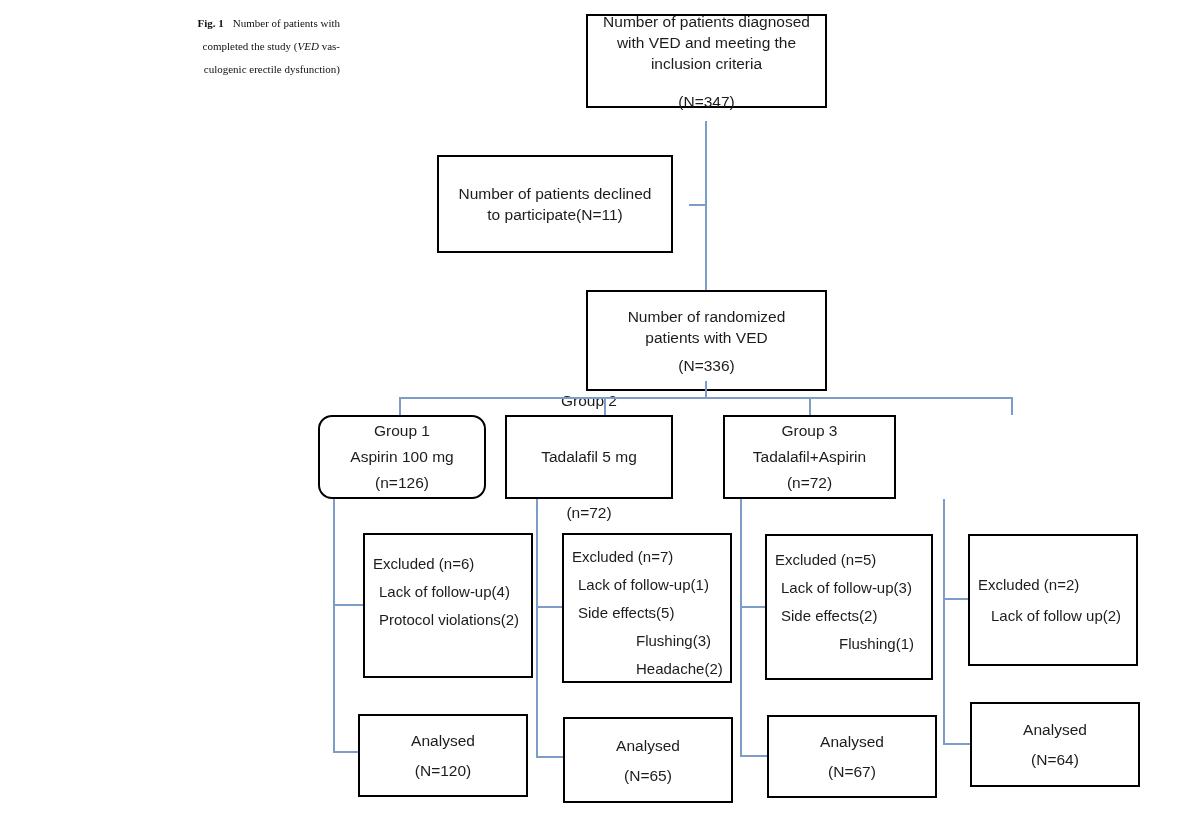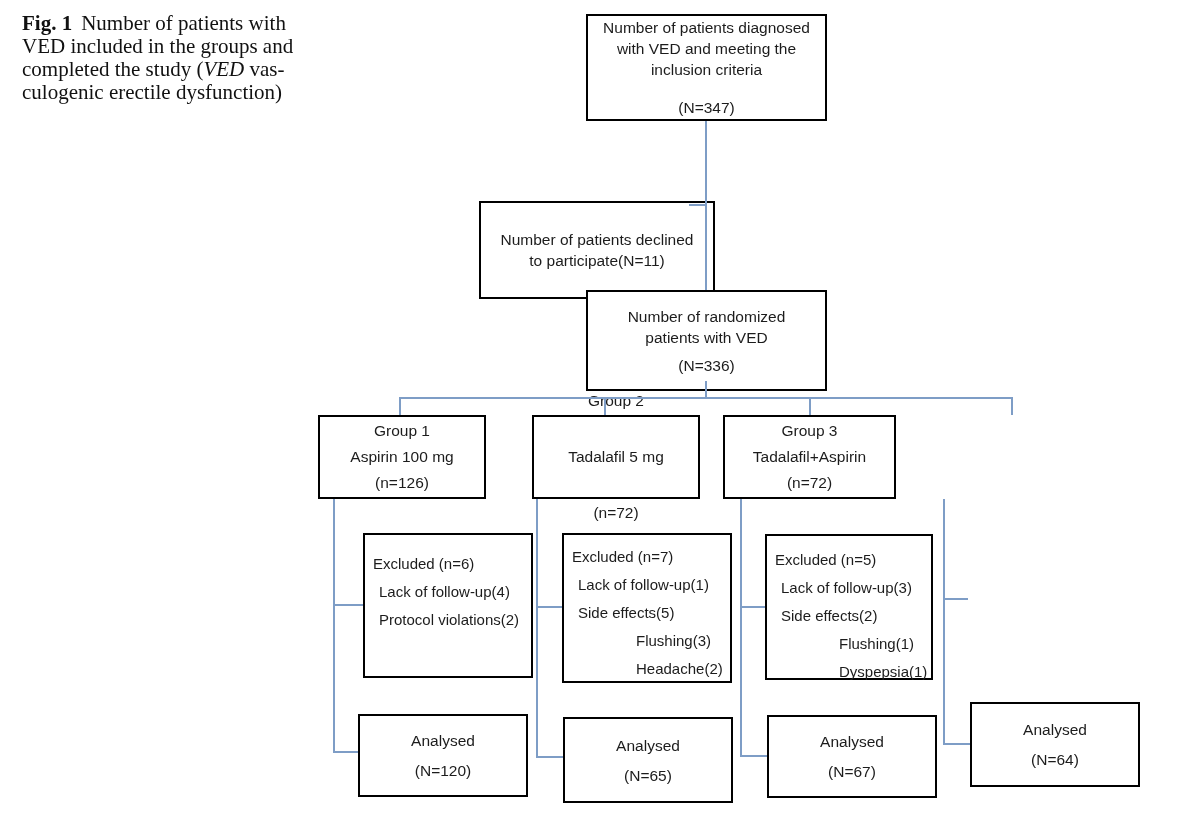--- a/index.html
+++ b/index.html
@@ -1,42 +1,42 @@
 <!DOCTYPE html>
 <html style="--connector: #7e9dc6;"><head>
 <meta charset="utf-8">
 <style>
   html,body{margin:0;padding:0;background:#ffffff;}
   .stage{position:relative;width:1200px;height:825px;background:#ffffff;overflow:hidden;
          font-family:"Liberation Sans",sans-serif;color:#1c1c1c;}
 
   
   .caption{position:absolute;left:22px;top:12px;width:318px;
-           font-family:"Liberation Serif",serif;font-size:21px;line-height:23px;color:#111;}
+           font-family:"Liberation Serif",serif;font-size:11px;line-height:23px;color:#111;text-align:right;}
   .caption .figlab{font-weight:bold;margin-right:9px;}
   .caption i{font-style:italic;}
 
   
   .box{position:absolute;border:2px solid #000;background:#fff;box-sizing:border-box;
        font-size:15.5px;line-height:21px;color:#1c1c1c;}
   .cbox{display:flex;flex-direction:column;align-items:center;justify-content:center;text-align:center;}
 
-  #b-diagnosed{left:586px;top:14px;width:241px;height:107px;gap:12px;}
+  #b-diagnosed{left:586px;top:14px;width:241px;height:94px;gap:12px;}
   #b-diagnosed .t{width:226px;}
   #b-diagnosed .n{margin-top:5px;}
 
-  #b-declined{left:479px;top:155px;width:236px;height:98px;margin-top:46px;}
+  #b-declined{left:437px;top:155px;width:236px;height:98px;}
   #b-declined .t{width:208px;}
 
   #b-randomized{left:586px;top:290px;width:241px;height:101px;}
   #b-randomized .t{width:180px;}
   #b-randomized .n{margin-top:7px;}
 
   .gbox{top:415px;width:168px;height:84px;row-gap:6px;line-height:20px;}
-  #b-g1{left:318px;} #b-g2{left:532px;gap:36px;} #b-g3{left:723px;width:173px;} #b-g4{left:928px;}
+  #b-g1{left:318px;border-radius:14px;} #b-g2{left:505px;gap:36px;} #b-g3{left:723px;width:173px;} #b-g4{left:928px;}
 
   .ebox{width:170px;font-size:15px;line-height:28px;white-space:nowrap;}
   #b-e1{left:363px;top:533px;height:145px;padding-top:15px;}
   #b-e2{left:562px;top:533px;height:150px;padding-top:8px;}
   #b-e3{left:765px;top:534px;width:168px;height:146px;padding-top:10px;}
   #b-e4{left:968px;top:534px;height:132px;display:flex;flex-direction:column;justify-content:center;row-gap:3px;}
   .lv0{padding-left:8px;} .lv1{padding-left:14px;} .lv2{padding-left:72px;}
   #b-e1 .lv0{}
   #b-e4 .lv1{padding-left:21px;}
 
@@ -50,21 +50,20 @@
   .vl,.hl{position:absolute;background:var(--connector,#7e9dc6);}
   .vl{width:2px;} .hl{height:2px;}
 </style>
 </head>
 <body>
 
 <div class="stage">
 
   <div class="caption">
     <div><span class="figlab">Fig. 1</span><span>Number of patients with</span></div>
-    <div>VED included in the groups and</div>
     <div><span>completed the study (</span><i>VED</i><span> vas-</span></div>
     <div>culogenic erectile dysfunction)</div>
   </div>
 
   <div class="box cbox" id="b-diagnosed">
     <div class="t">Number of patients diagnosed with VED and meeting the inclusion criteria</div>
     <div class="n">(N=347)</div>
   </div>
 
   <div class="box cbox" id="b-declined">
@@ -102,21 +101,24 @@
     <div class="lv1">Lack of follow-up(1)</div>
     <div class="lv1">Side effects(5)</div>
     <div class="lv2">Flushing(3)</div>
     <div class="lv2">Headache(2)</div>
   </div>
   <div class="box ebox" id="b-e3">
     <div class="lv0">Excluded (n=5)</div>
     <div class="lv1">Lack of follow-up(3)</div>
     <div class="lv1">Side effects(2)</div>
     <div class="lv2">Flushing(1)</div>
-    <div class="lv2">Dyspepsia(1)</div>
+  </div>
+  <div class="box ebox" id="b-e4">
+    <div class="lv0">Excluded (n=2)</div>
+    <div class="lv1">Lack of follow up(2)</div>
   </div>
 
   <div class="box cbox abox" id="b-a1">
     <div>Analysed</div>
     <div>(N=120)</div>
   </div>
   <div class="box cbox abox" id="b-a2">
     <div>Analysed</div>
     <div>(N=65)</div>
   </div>

